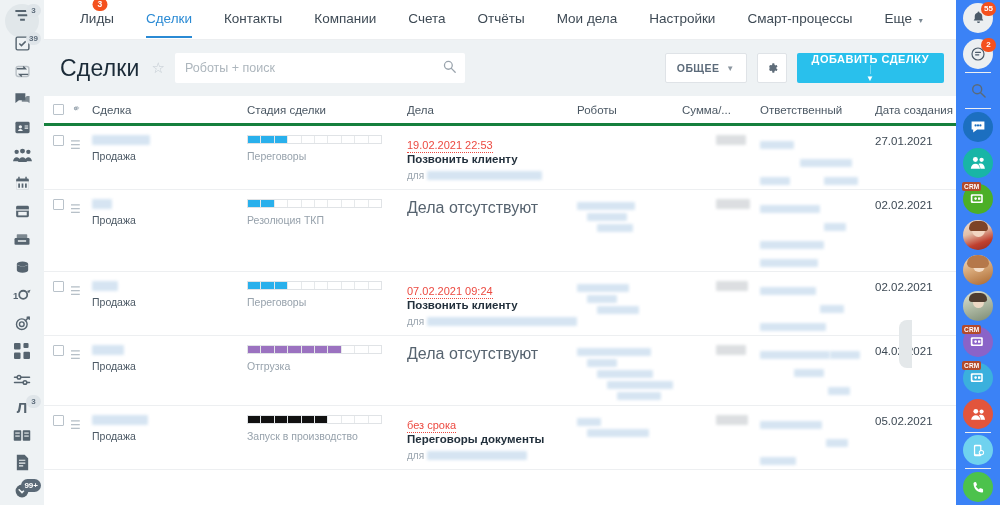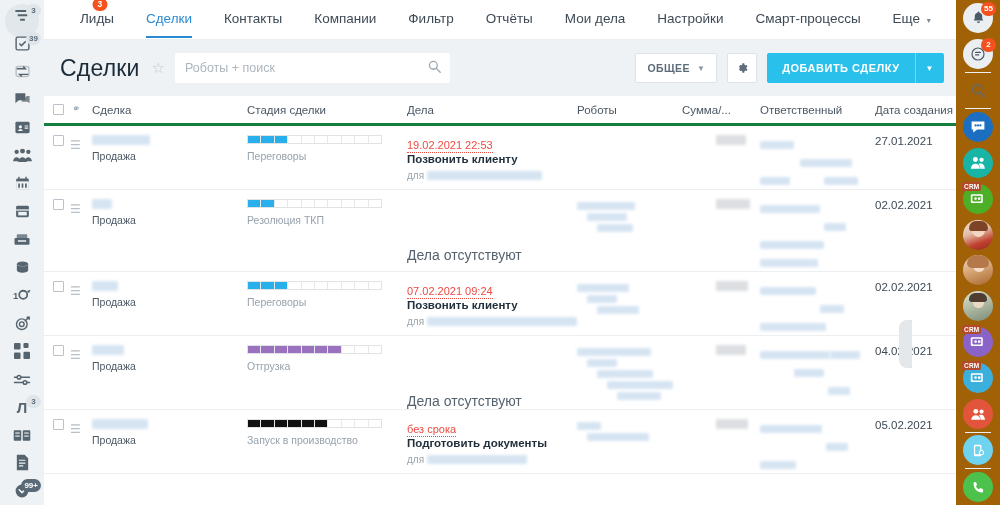--- a/index.html
+++ b/index.html
@@ -84,20 +84,21 @@
   }
   .btn-gear {
     width: 30px; height: 30px; background: #fff; border: 1px solid #dfe3e7;
     border-radius: 2px; display: flex; align-items: center; justify-content: center;
     color: #5f6d7a;
   }
   .btn-add {
     height: 30px; background: #29c0ec; color: #fff; border-radius: 2px;
     display: flex; align-items: center; font-size: 11px; font-weight: 700;
     letter-spacing: .5px;
+    flex-direction: column;
   }
   .btn-add .lbl { padding: 0 15px; }
   .btn-add .sep { width: 1px; height: 30px; background: rgba(255,255,255,.35); }
   .btn-add .car { padding: 0 10px; font-size: 8px; }
 
   
   .subbar {
     height: 38px; background: #fff; display: flex; align-items: center;
     padding: 0 14px 0 16px; gap: 8px; border-bottom: 1px solid #eceef0;
   }
@@ -152,30 +153,30 @@
   .prog {
     width: 135px; height: 9px; border: 1px solid #e0e3e6; background: #fff;
     display: flex; position: relative;
   }
   .prog i { display: block; height: 7px; }
   .prog .ticks { position: absolute; inset: 0; display: flex; }
   .prog .ticks span { flex: 1 1 0; border-right: 1px solid #e6e9eb; }
   .prog .ticks span:last-child { border-right: none; }
   .stage-lbl { font-size: 10.5px; color: #97a2ac; margin-top: 6px; }
 
-  .task-none { font-size: 14px; color: #56636f; margin-top: 48px; }
+  .task-none { font-size: 16px; color: #56636f; }
   .task-date { font-size: 11px; color: #ec4a41; }
   .task-date.u { border-bottom: 1px dotted #ec4a41; display: inline-block; padding-bottom: 1px; }
   .task-name { font-size: 11.5px; color: #22303c; font-weight: 700; }
   .task-for { font-size: 10px; color: #9aa5af; margin-top: 5px; display: flex; align-items: center; gap: 3px; }
   .date-cell { font-size: 11.5px; color: #3d4954; }
 
   
   .right-rail {
-    width: 44px; flex: 0 0 44px; height: 505px; background: #a16207;
+    width: 44px; flex: 0 0 44px; height: 505px; background: #3b82f6;
     display: flex; flex-direction: column; align-items: center; gap: 0;
     position: relative; z-index: 5;
   }
   .rr-item { position: relative; width: 44px; height: 41px; display: flex; align-items: center; justify-content: center; }
   .rr-circle { width: 30px; height: 30px; border-radius: 50%; display: flex; align-items: center; justify-content: center; color: #fff; }
   .rr-badge {
     position: absolute; top: 2px; right: 4px; background: #f4511e; color: #fff;
     font-size: 8px; font-weight: 700; min-width: 15px; height: 14px; line-height: 14px;
     border-radius: 7px; text-align: center; padding: 0 3px; z-index: 4;
   }
@@ -336,21 +337,21 @@
       <div class="nav-item active">
         <span>Сделки</span>
       </div>
       <div class="nav-item">
         <span>Контакты</span>
       </div>
       <div class="nav-item">
         <span>Компании</span>
       </div>
       <div class="nav-item">
-        <span>Фильтр</span>
+        <span>Счета</span>
       </div>
       <div class="nav-item">
         <span>Отчёты</span>
       </div>
       <div class="nav-item">
         <span>Мои дела</span>
       </div>
       <div class="nav-item">
         <span>Настройки</span>
       </div>
@@ -606,21 +607,21 @@
                   <span></span>
                   <span></span>
                   <span></span>
                   <span></span>
                   <span></span>
                   <span></span>
                 </div>
               </div>
               <div class="stage-lbl">Запуск в производство</div>
             </div>
-            <div class="c-tasks"><div class="task-date u">без срока</div><div class="task-name">Подготовить документы</div><div class="task-for">
+            <div class="c-tasks"><div class="task-date u">без срока</div><div class="task-name">Переговоры документы</div><div class="task-for">
                 <span>для</span>
                 <span class="blur" style="width:100px;height:9px;"></span>
               </div></div>
             <div class="c-client">
               <span class="blur" style="width: 24px; height: 8px; margin-top: 3px; margin-left: 0px;"></span>
               <span class="blur" style="width: 62px; height: 8px; margin-top: 3px; margin-left: 10px;"></span>
             </div>
             <div class="c-sum">
               <span class="blur grey" style="width:32px;height:10px;margin-left:34px;"></span>
             </div>

